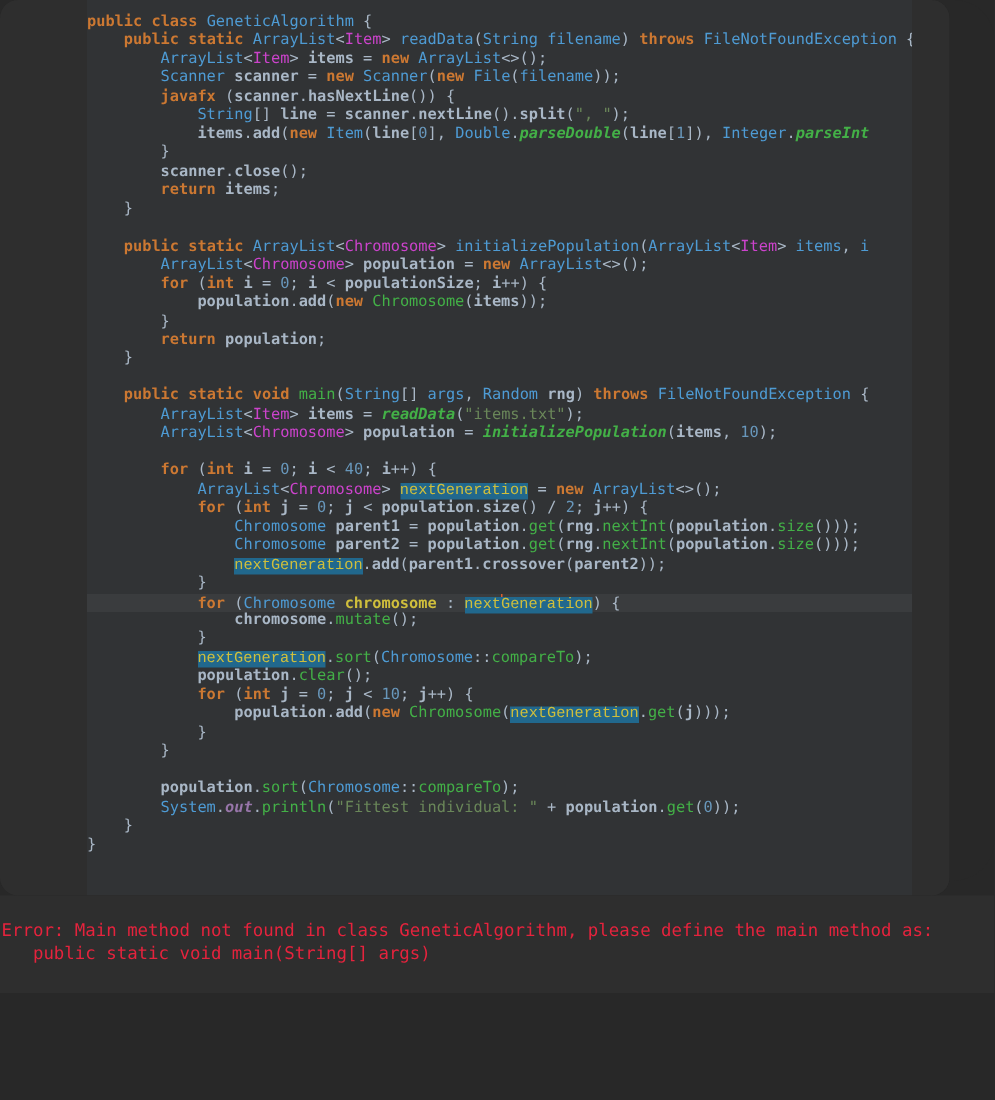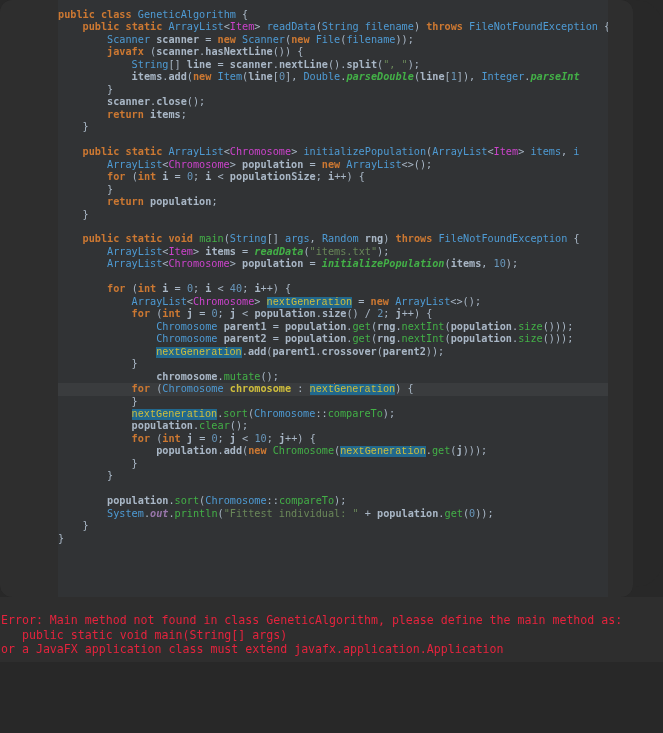--- a/index.html
+++ b/index.html
@@ -138,20 +138,21 @@
   <div id="editor-panel">
     <div id="editor-gutter"></div>
     <div id="right-pad"></div>
 
     <div id="code-area">
 
       <div class="code-line"><span class="kwb">public</span> <span class="kwb">class</span> <span class="cls">GeneticAlgorithm</span> <span class="op">{</span></div>
 
       <div class="code-line">    <span class="kwb">public</span> <span class="kwb">static</span> <span class="type">ArrayList</span><span class="op">&lt;</span><span class="mag">Item</span><span class="op">&gt;</span> <span class="type">readData</span><span class="op">(</span><span class="type">String</span> <span class="type">filename</span><span class="op">)</span> <span class="kwb">throws</span> <span class="type">FileNotFoundException</span> <span class="op">{</span></div>
 
+      <div class="code-line">        <span class="type">ArrayList</span><span class="op">&lt;</span><span class="mag">Item</span><span class="op">&gt;</span> <span class="fld">items</span> <span class="op">=</span> <span class="kwb">new</span> <span class="type">ArrayList</span><span class="op">&lt;&gt;();</span></div>
 
       <div class="code-line">        <span class="type">Scanner</span> <span class="fld">scanner</span> <span class="op">=</span> <span class="kwb">new</span> <span class="type">Scanner</span><span class="op">(</span><span class="kwb">new</span> <span class="type">File</span><span class="op">(</span><span class="type">filename</span><span class="op">));</span></div>
 
       <div class="code-line">        <span class="kwb">javafx</span> <span class="op">(</span><span class="fld">scanner</span><span class="op">.</span><span class="fld">hasNextLine</span><span class="op">()) {</span></div>
 
       <div class="code-line">            <span class="type">String</span><span class="op">[]</span> <span class="fld">line</span> <span class="op">=</span> <span class="fld">scanner</span><span class="op">.</span><span class="fld">nextLine</span><span class="op">().</span><span class="fld">split</span><span class="op">(</span><span class="str">", "</span><span class="op">);</span></div>
 
       <div class="code-line">            <span class="fld">items</span><span class="op">.</span><span class="fld">add</span><span class="op">(</span><span class="kwb">new</span> <span class="type">Item</span><span class="op">(</span><span class="fld">line</span><span class="op">[</span><span class="num">0</span><span class="op">],</span> <span class="type">Double</span><span class="op">.</span><span class="mthi">parseDouble</span><span class="op">(</span><span class="fld">line</span><span class="op">[</span><span class="num">1</span><span class="op">]),</span> <span class="type">Integer</span><span class="op">.</span><span class="mthi">parseInt</span></div>
 
       <div class="code-line">        <span class="op">}</span></div>
@@ -163,20 +164,21 @@
       <div class="code-line">    <span class="op">}</span></div>
 
       <div class="code-line"> </div>
 
       <div class="code-line">    <span class="kwb">public</span> <span class="kwb">static</span> <span class="type">ArrayList</span><span class="op">&lt;</span><span class="mag">Chromosome</span><span class="op">&gt;</span> <span class="type">initializePopulation</span><span class="op">(</span><span class="type">ArrayList</span><span class="op">&lt;</span><span class="mag">Item</span><span class="op">&gt;</span> <span class="type">items</span><span class="op">,</span> <span class="type">i</span></div>
 
       <div class="code-line">        <span class="type">ArrayList</span><span class="op">&lt;</span><span class="mag">Chromosome</span><span class="op">&gt;</span> <span class="fld">population</span> <span class="op">=</span> <span class="kwb">new</span> <span class="type">ArrayList</span><span class="op">&lt;&gt;();</span></div>
 
       <div class="code-line">        <span class="kwb">for</span> <span class="op">(</span><span class="kwb">int</span> <span class="fld">i</span> <span class="op">=</span> <span class="num">0</span><span class="op">;</span> <span class="fld">i</span> <span class="op">&lt;</span> <span class="fld">populationSize</span><span class="op">;</span> <span class="fld">i</span><span class="op">++) {</span></div>
 
+      <div class="code-line">            <span class="fld">population</span><span class="op">.</span><span class="fld">add</span><span class="op">(</span><span class="kwb">new</span> <span class="mth">Chromosome</span><span class="op">(</span><span class="fld">items</span><span class="op">));</span></div>
 
       <div class="code-line">        <span class="op">}</span></div>
 
       <div class="code-line">        <span class="kwb">return</span> <span class="fld">population</span><span class="op">;</span></div>
 
       <div class="code-line">    <span class="op">}</span></div>
 
       <div class="code-line"> </div>
 
       <div class="code-line">    <span class="kwb">public</span> <span class="kwb">static</span> <span class="kwb">void</span> <span class="mth">main</span><span class="op">(</span><span class="type">String</span><span class="op">[]</span> <span class="type">args</span><span class="op">,</span> <span class="type">Random</span> <span class="fld">rng</span><span class="op">)</span> <span class="kwb">throws</span> <span class="type">FileNotFoundException</span> <span class="op">{</span></div>
@@ -194,23 +196,23 @@
       <div class="code-line">            <span class="kwb">for</span> <span class="op">(</span><span class="kwb">int</span> <span class="fld">j</span> <span class="op">=</span> <span class="num">0</span><span class="op">;</span> <span class="fld">j</span> <span class="op">&lt;</span> <span class="fld">population</span><span class="op">.</span><span class="fld">size</span><span class="op">()</span> <span class="op">/</span> <span class="num">2</span><span class="op">;</span> <span class="fld">j</span><span class="op">++) {</span></div>
 
       <div class="code-line">                <span class="type">Chromosome</span> <span class="fld">parent1</span> <span class="op">=</span> <span class="fld">population</span><span class="op">.</span><span class="mth">get</span><span class="op">(</span><span class="fld">rng</span><span class="op">.</span><span class="mth">nextInt</span><span class="op">(</span><span class="fld">population</span><span class="op">.</span><span class="mth">size</span><span class="op">()));</span></div>
 
       <div class="code-line">                <span class="type">Chromosome</span> <span class="fld">parent2</span> <span class="op">=</span> <span class="fld">population</span><span class="op">.</span><span class="mth">get</span><span class="op">(</span><span class="fld">rng</span><span class="op">.</span><span class="mth">nextInt</span><span class="op">(</span><span class="fld">population</span><span class="op">.</span><span class="mth">size</span><span class="op">()));</span></div>
 
       <div class="code-line">                <span class="hl">nextGeneration</span><span class="op">.</span><span class="fld">add</span><span class="op">(</span><span class="fld">parent1</span><span class="op">.</span><span class="fld">crossover</span><span class="op">(</span><span class="fld">parent2</span><span class="op">));</span></div>
 
       <div class="code-line">            <span class="op">}</span></div>
 
+      <div class="code-line current">            <span class="kwb">for</span> <span class="op">(</span><span class="type">Chromosome</span> <span class="yel">chromosome</span> <span class="op">:</span> <span class="hl">next</span><span class="caret"></span><span class="hl">Generation</span><span class="op">) {</span></div>
+
       <div class="code-line">                <span class="fld">chromosome</span><span class="op">.</span><span class="mth">mutate</span><span class="op">();</span></div>
-
-      <div class="code-line current">            <span class="kwb">for</span> <span class="op">(</span><span class="type">Chromosome</span> <span class="yel">chromosome</span> <span class="op">:</span> <span class="hl">next</span><span class="caret"></span><span class="hl">Generation</span><span class="op">) {</span></div>
 
       <div class="code-line">            <span class="op">}</span></div>
 
       <div class="code-line">            <span class="hl">nextGeneration</span><span class="op">.</span><span class="mth">sort</span><span class="op">(</span><span class="type">Chromosome</span><span class="op">::</span><span class="mth">compareTo</span><span class="op">);</span></div>
 
       <div class="code-line">            <span class="fld">population</span><span class="op">.</span><span class="mth">clear</span><span class="op">();</span></div>
 
       <div class="code-line">            <span class="kwb">for</span> <span class="op">(</span><span class="kwb">int</span> <span class="fld">j</span> <span class="op">=</span> <span class="num">0</span><span class="op">;</span> <span class="fld">j</span> <span class="op">&lt;</span> <span class="num">10</span><span class="op">;</span> <span class="fld">j</span><span class="op">++) {</span></div>
 
       <div class="code-line">                <span class="fld">population</span><span class="op">.</span><span class="fld">add</span><span class="op">(</span><span class="kwb">new</span> <span class="mth">Chromosome</span><span class="op">(</span><span class="hl">nextGeneration</span><span class="op">.</span><span class="mth">get</span><span class="op">(</span><span class="fld">j</span><span class="op">)));</span></div>
@@ -229,17 +231,16 @@
 
       <div class="code-line"><span class="op">}</span></div>
 
     </div>
   </div>
 
   <div id="terminal"></div>
   <div id="terminal-out">
     <div class="term-line">Error: Main method not found in class GeneticAlgorithm, please define the main method as:</div>
     <div class="term-line">   public static void main(String[] args)</div>
-    <div class="term-line">or a JavaFX application class must extend javafx.application.Application</div>
   </div>
   <div id="bottom-fill"></div>
 
 </div>
 
 </body></html>

